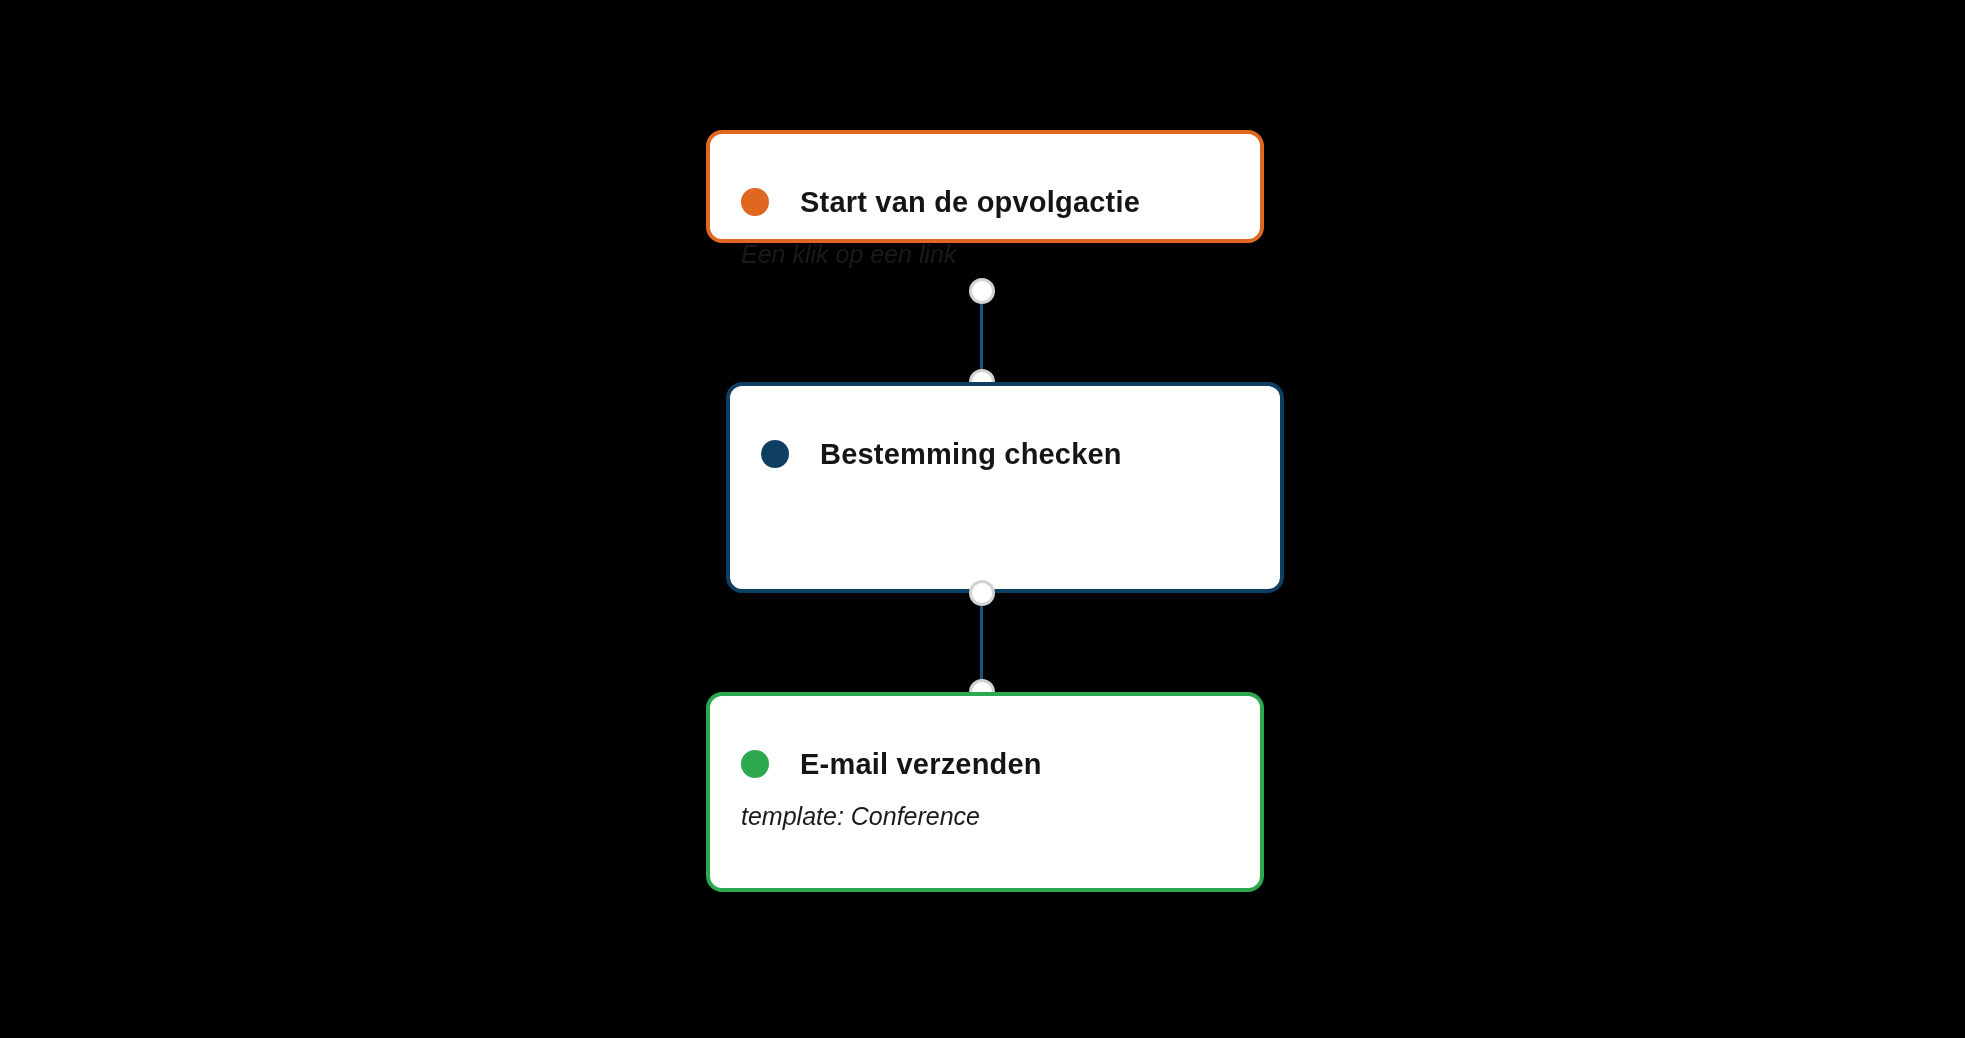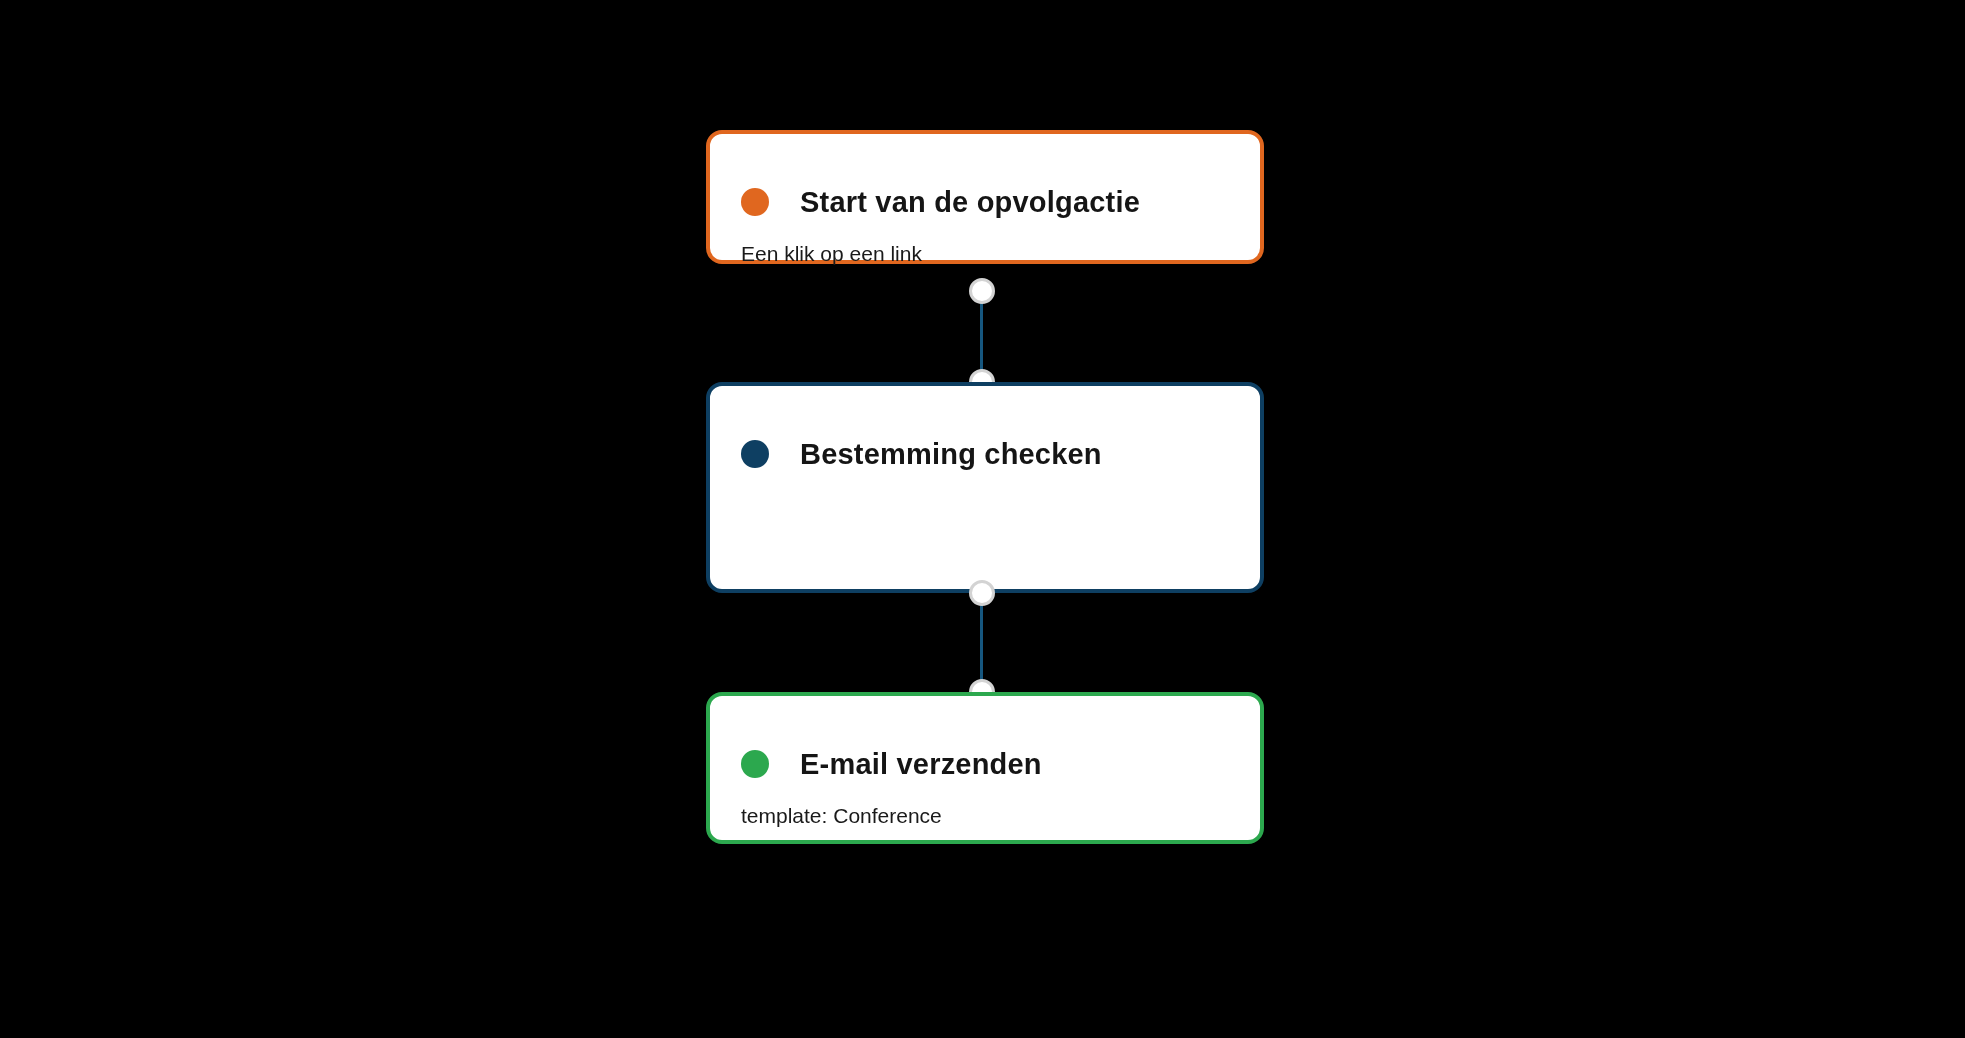--- a/index.html
+++ b/index.html
@@ -18,23 +18,23 @@
     position: absolute;
     left: 706px;
     width: 558px;
     box-sizing: border-box;
     background: #ffffff;
     border: 4px solid #888;
     border-radius: 16px;
     padding: 50px 34px 0 31px;
     cursor: pointer;
   }
-  .node-start     { top: 130px; height: 134px; }
-  .node-condition { top: 382px; height: 211px; }
-  .node-email     { top: 692px; height: 152px; }
+  .node-start     { top: 130px; height: 113px; }
+  .node-condition { top: 382px; height: 211px; margin-left: 20px; }
+  .node-email     { top: 692px; height: 200px; }
 
   .node-header {
     display: flex;
     align-items: center;
     gap: 31px;
     height: 36px;
   }
   .status-dot {
     width: 28px;
     height: 28px;
@@ -43,23 +43,24 @@
   }
   .node-title {
     font-size: 29px;
     font-weight: 700;
     color: #151515;
     letter-spacing: 0.2px;
     white-space: nowrap;
   }
   .node-desc {
     margin-top: 14px;
-    font-size: 21px;
+    font-size: 25px;
     line-height: 40px;
     color: #1a1a1a;
+    font-style: italic;
   }
   .node-desc .desc-line { white-space: nowrap; }
 
   .conn-line {
     position: absolute;
     left: 980px;
     width: 3px;
   }
   .conn-line-1 { top: 291px; height: 91px; }
   .conn-line-2 { top: 593px; height: 99px; }

